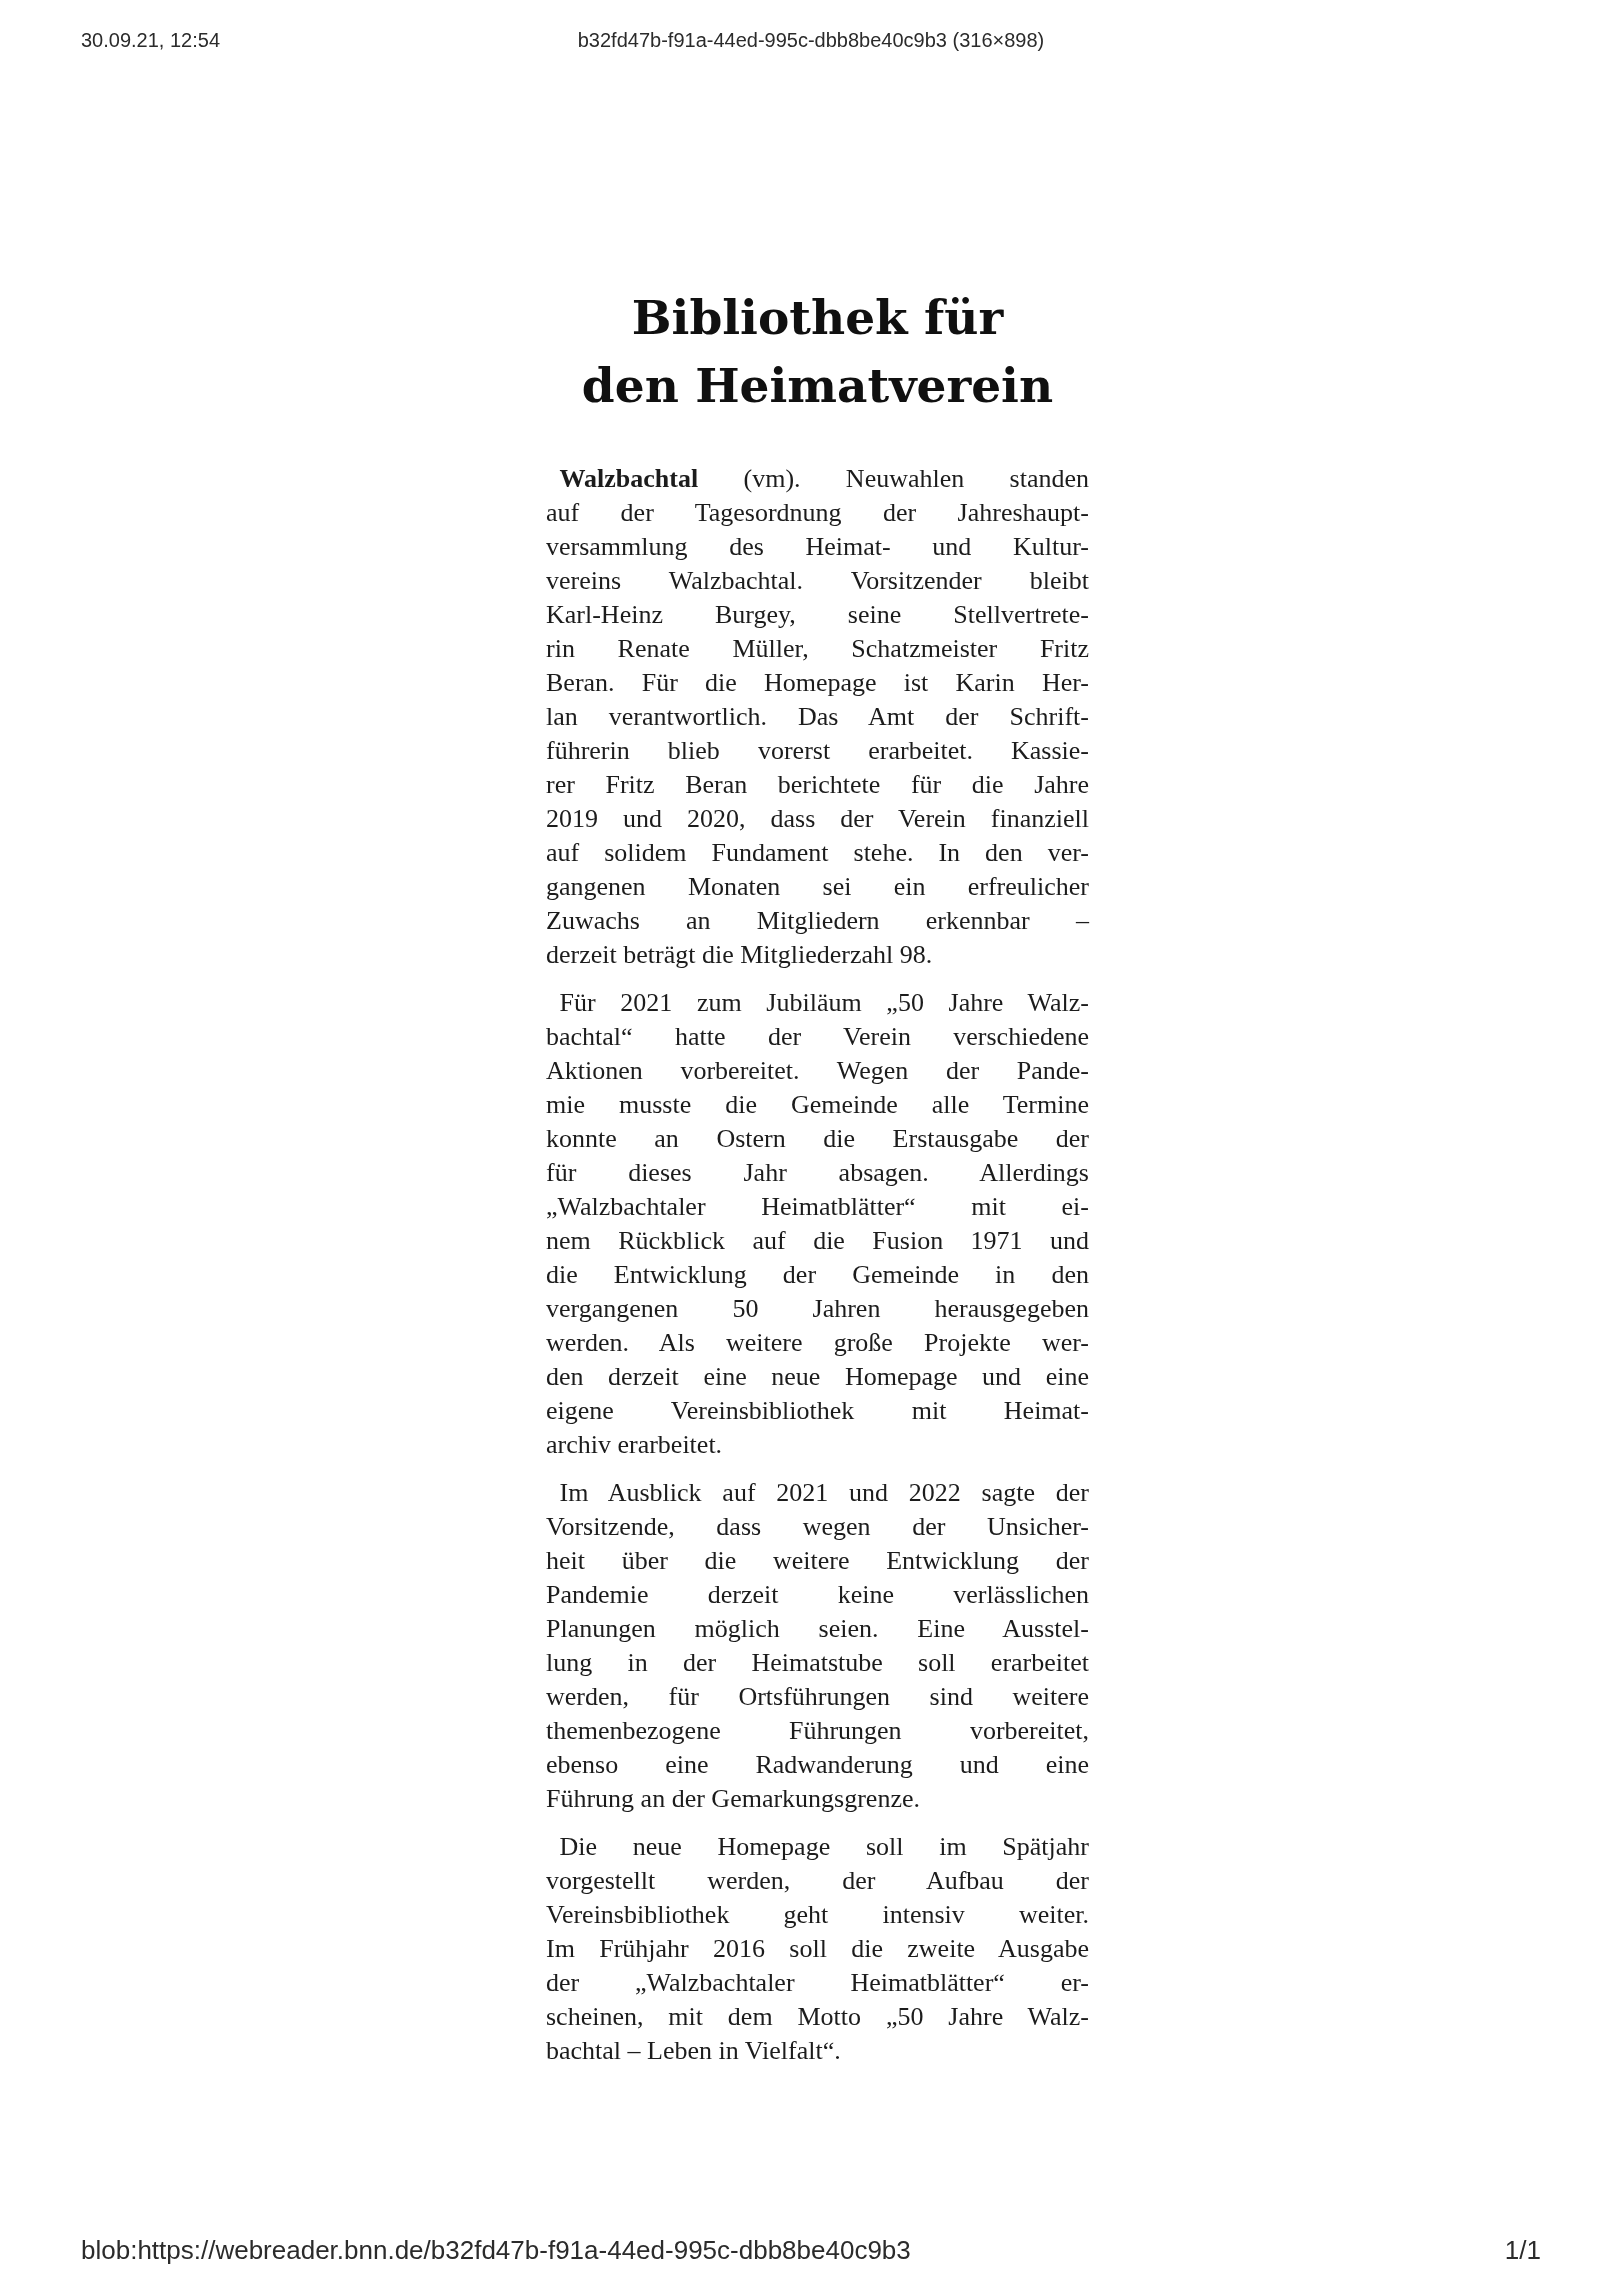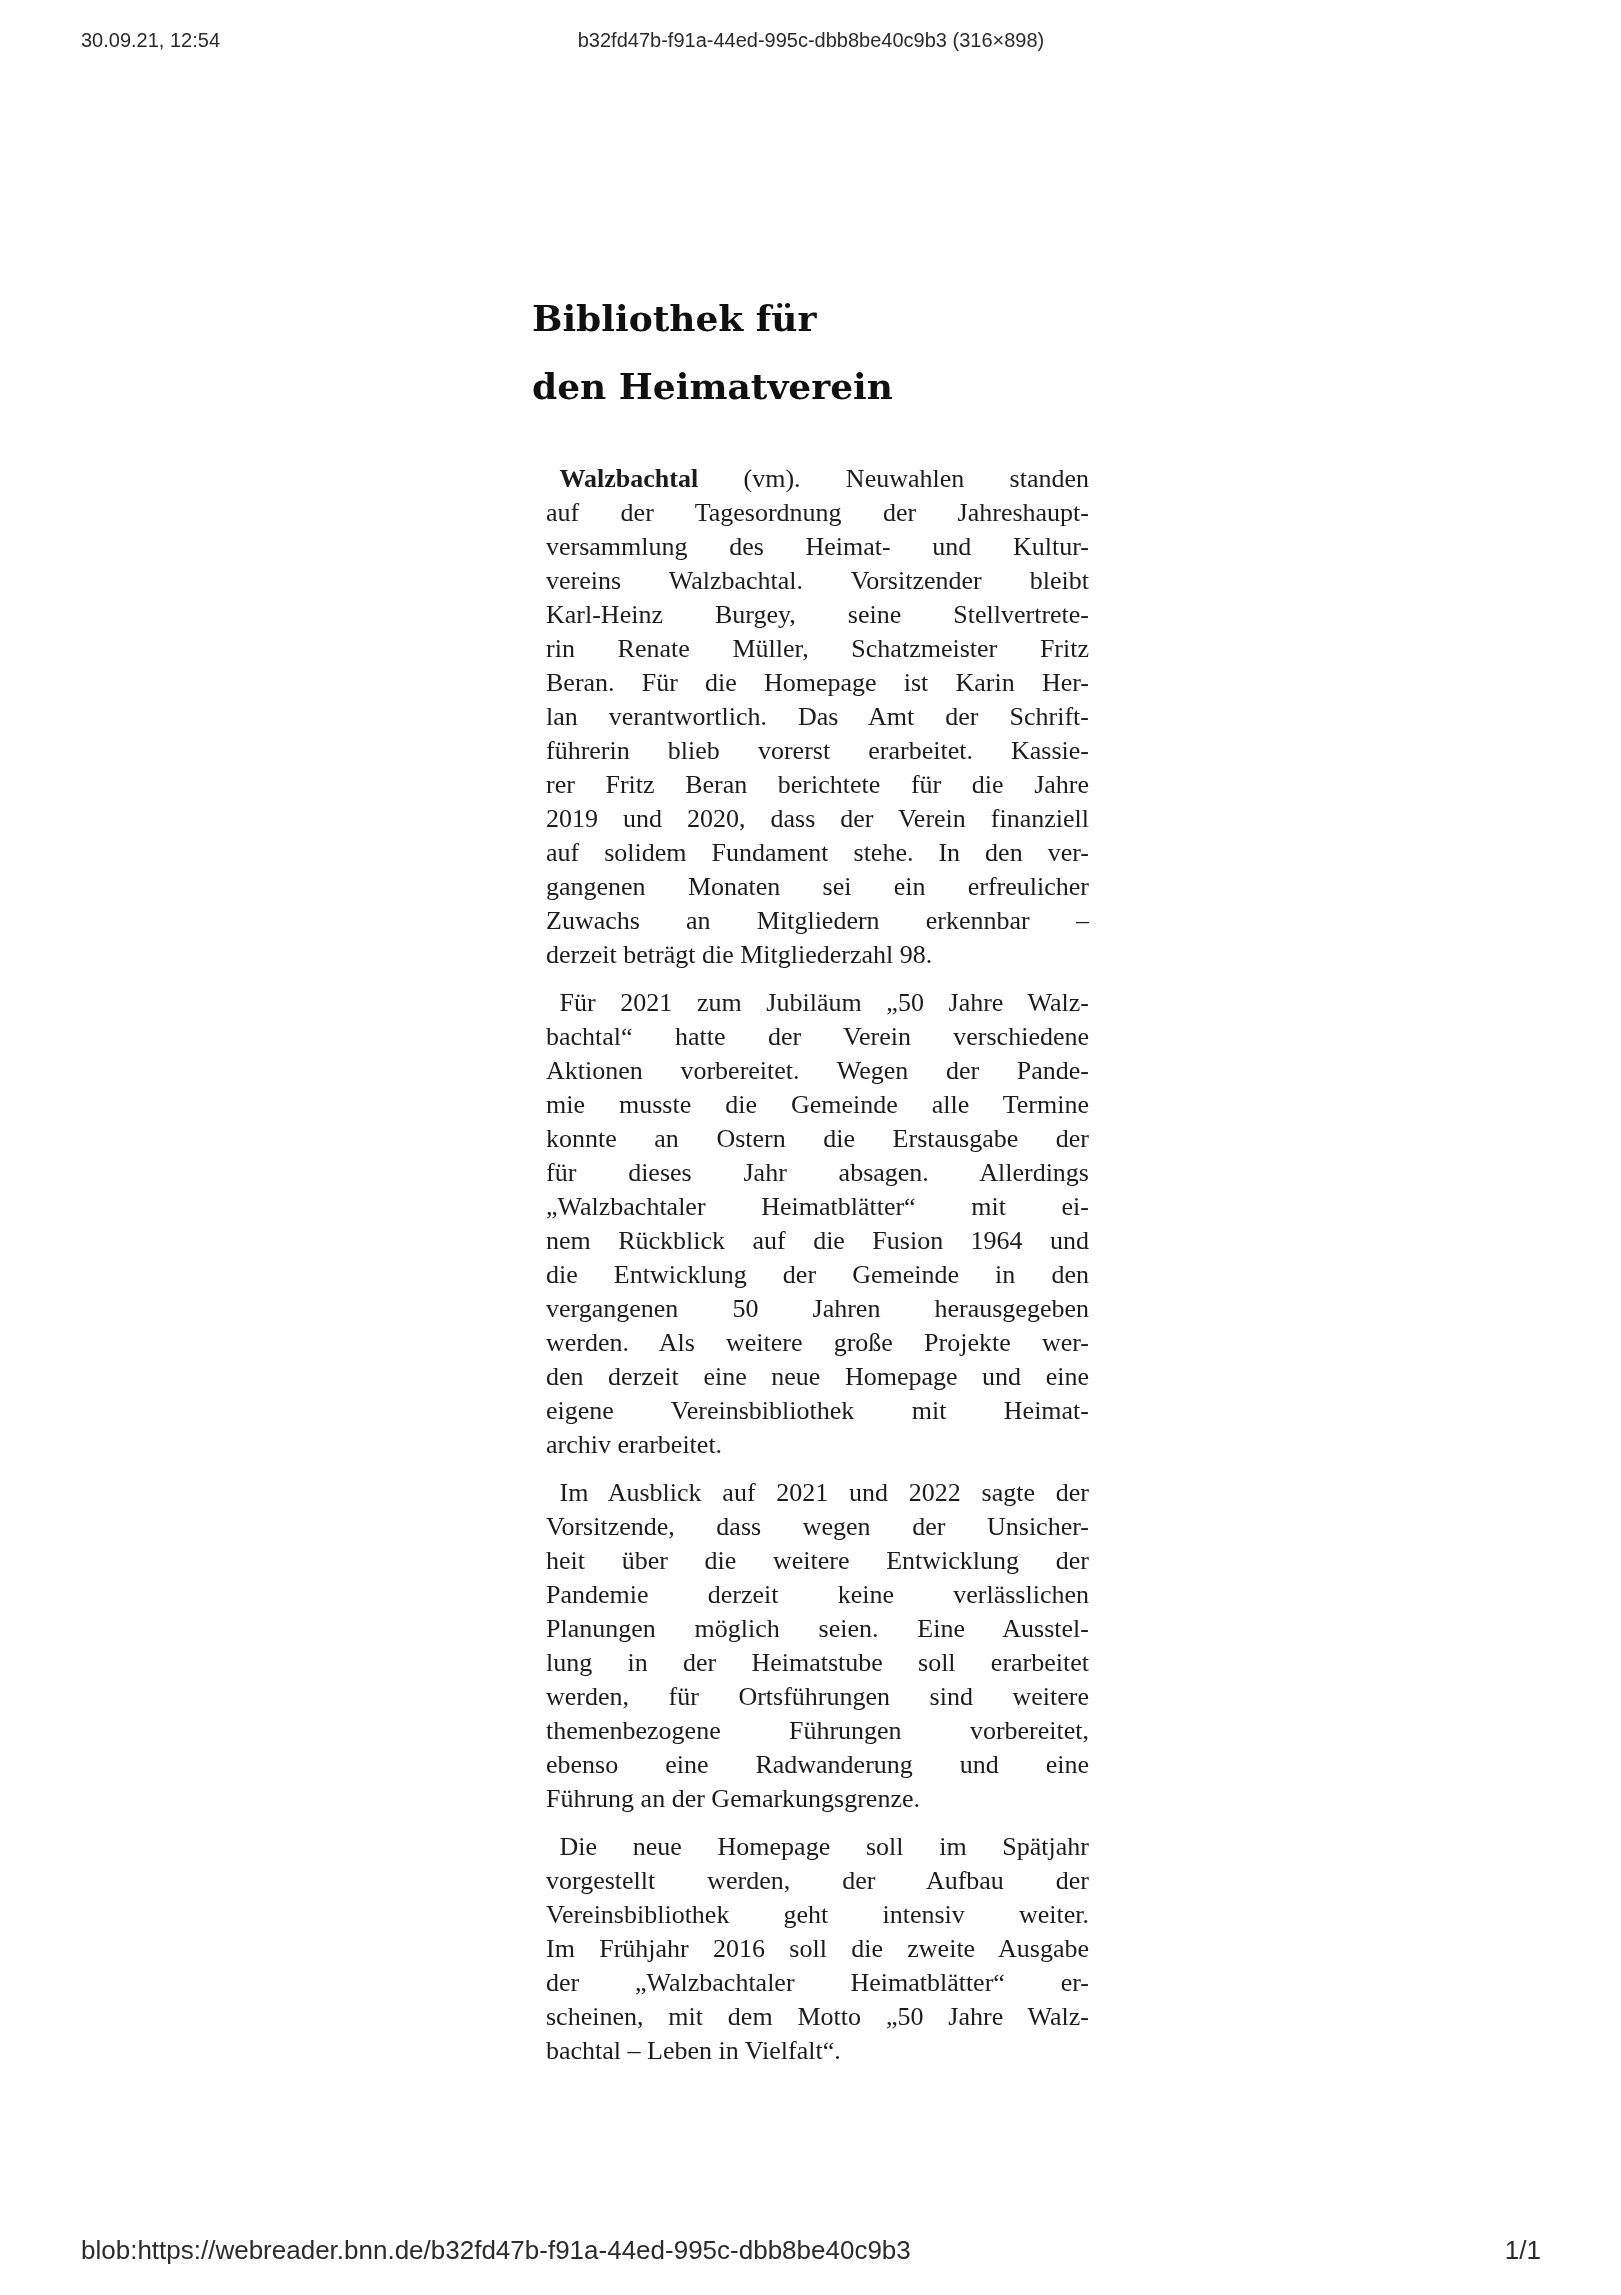--- a/index.html
+++ b/index.html
@@ -39,22 +39,23 @@
   .article {
     position: absolute;
     left: 532px;
     top: 284px;
     width: 571px;
   }
   .article-title {
     margin: 0 0 42px 0;
     font-family: "DejaVu Serif", serif;
     font-weight: 700;
-    font-size: 36px;
+    font-size: 47px;
     line-height: 68px;
+    text-align: center;
     color: #101010;
   }
   .title-line { display: block; }
 
   .article-body {
     font-family: "DejaVu Serif", serif;
     font-size: 26px;
     line-height: 34px;
     color: #1c1c1c;
   }
@@ -101,21 +102,21 @@
           <div class="line last">derzeit beträgt die Mitgliederzahl 98.</div>
         </div>
         <div class="paragraph">
           <div class="line first">Für 2021 zum Jubiläum „50 Jahre Walz-</div>
           <div class="line">bachtal“ hatte der Verein verschiedene</div>
           <div class="line">Aktionen vorbereitet. Wegen der Pande-</div>
           <div class="line">mie musste die Gemeinde alle Termine</div>
           <div class="line">konnte an Ostern die Erstausgabe der</div>
           <div class="line">für dieses Jahr absagen. Allerdings</div>
           <div class="line">„Walzbachtaler Heimatblätter“ mit ei-</div>
-          <div class="line">nem Rückblick auf die Fusion 1964 und</div>
+          <div class="line">nem Rückblick auf die Fusion 1971 und</div>
           <div class="line">die Entwicklung der Gemeinde in den</div>
           <div class="line">vergangenen 50 Jahren herausgegeben</div>
           <div class="line">werden. Als weitere große Projekte wer-</div>
           <div class="line">den derzeit eine neue Homepage und eine</div>
           <div class="line">eigene Vereinsbibliothek mit Heimat-</div>
           <div class="line last">archiv erarbeitet.</div>
         </div>
         <div class="paragraph">
           <div class="line first">Im Ausblick auf 2021 und 2022 sagte der</div>
           <div class="line">Vorsitzende, dass wegen der Unsicher-</div>

